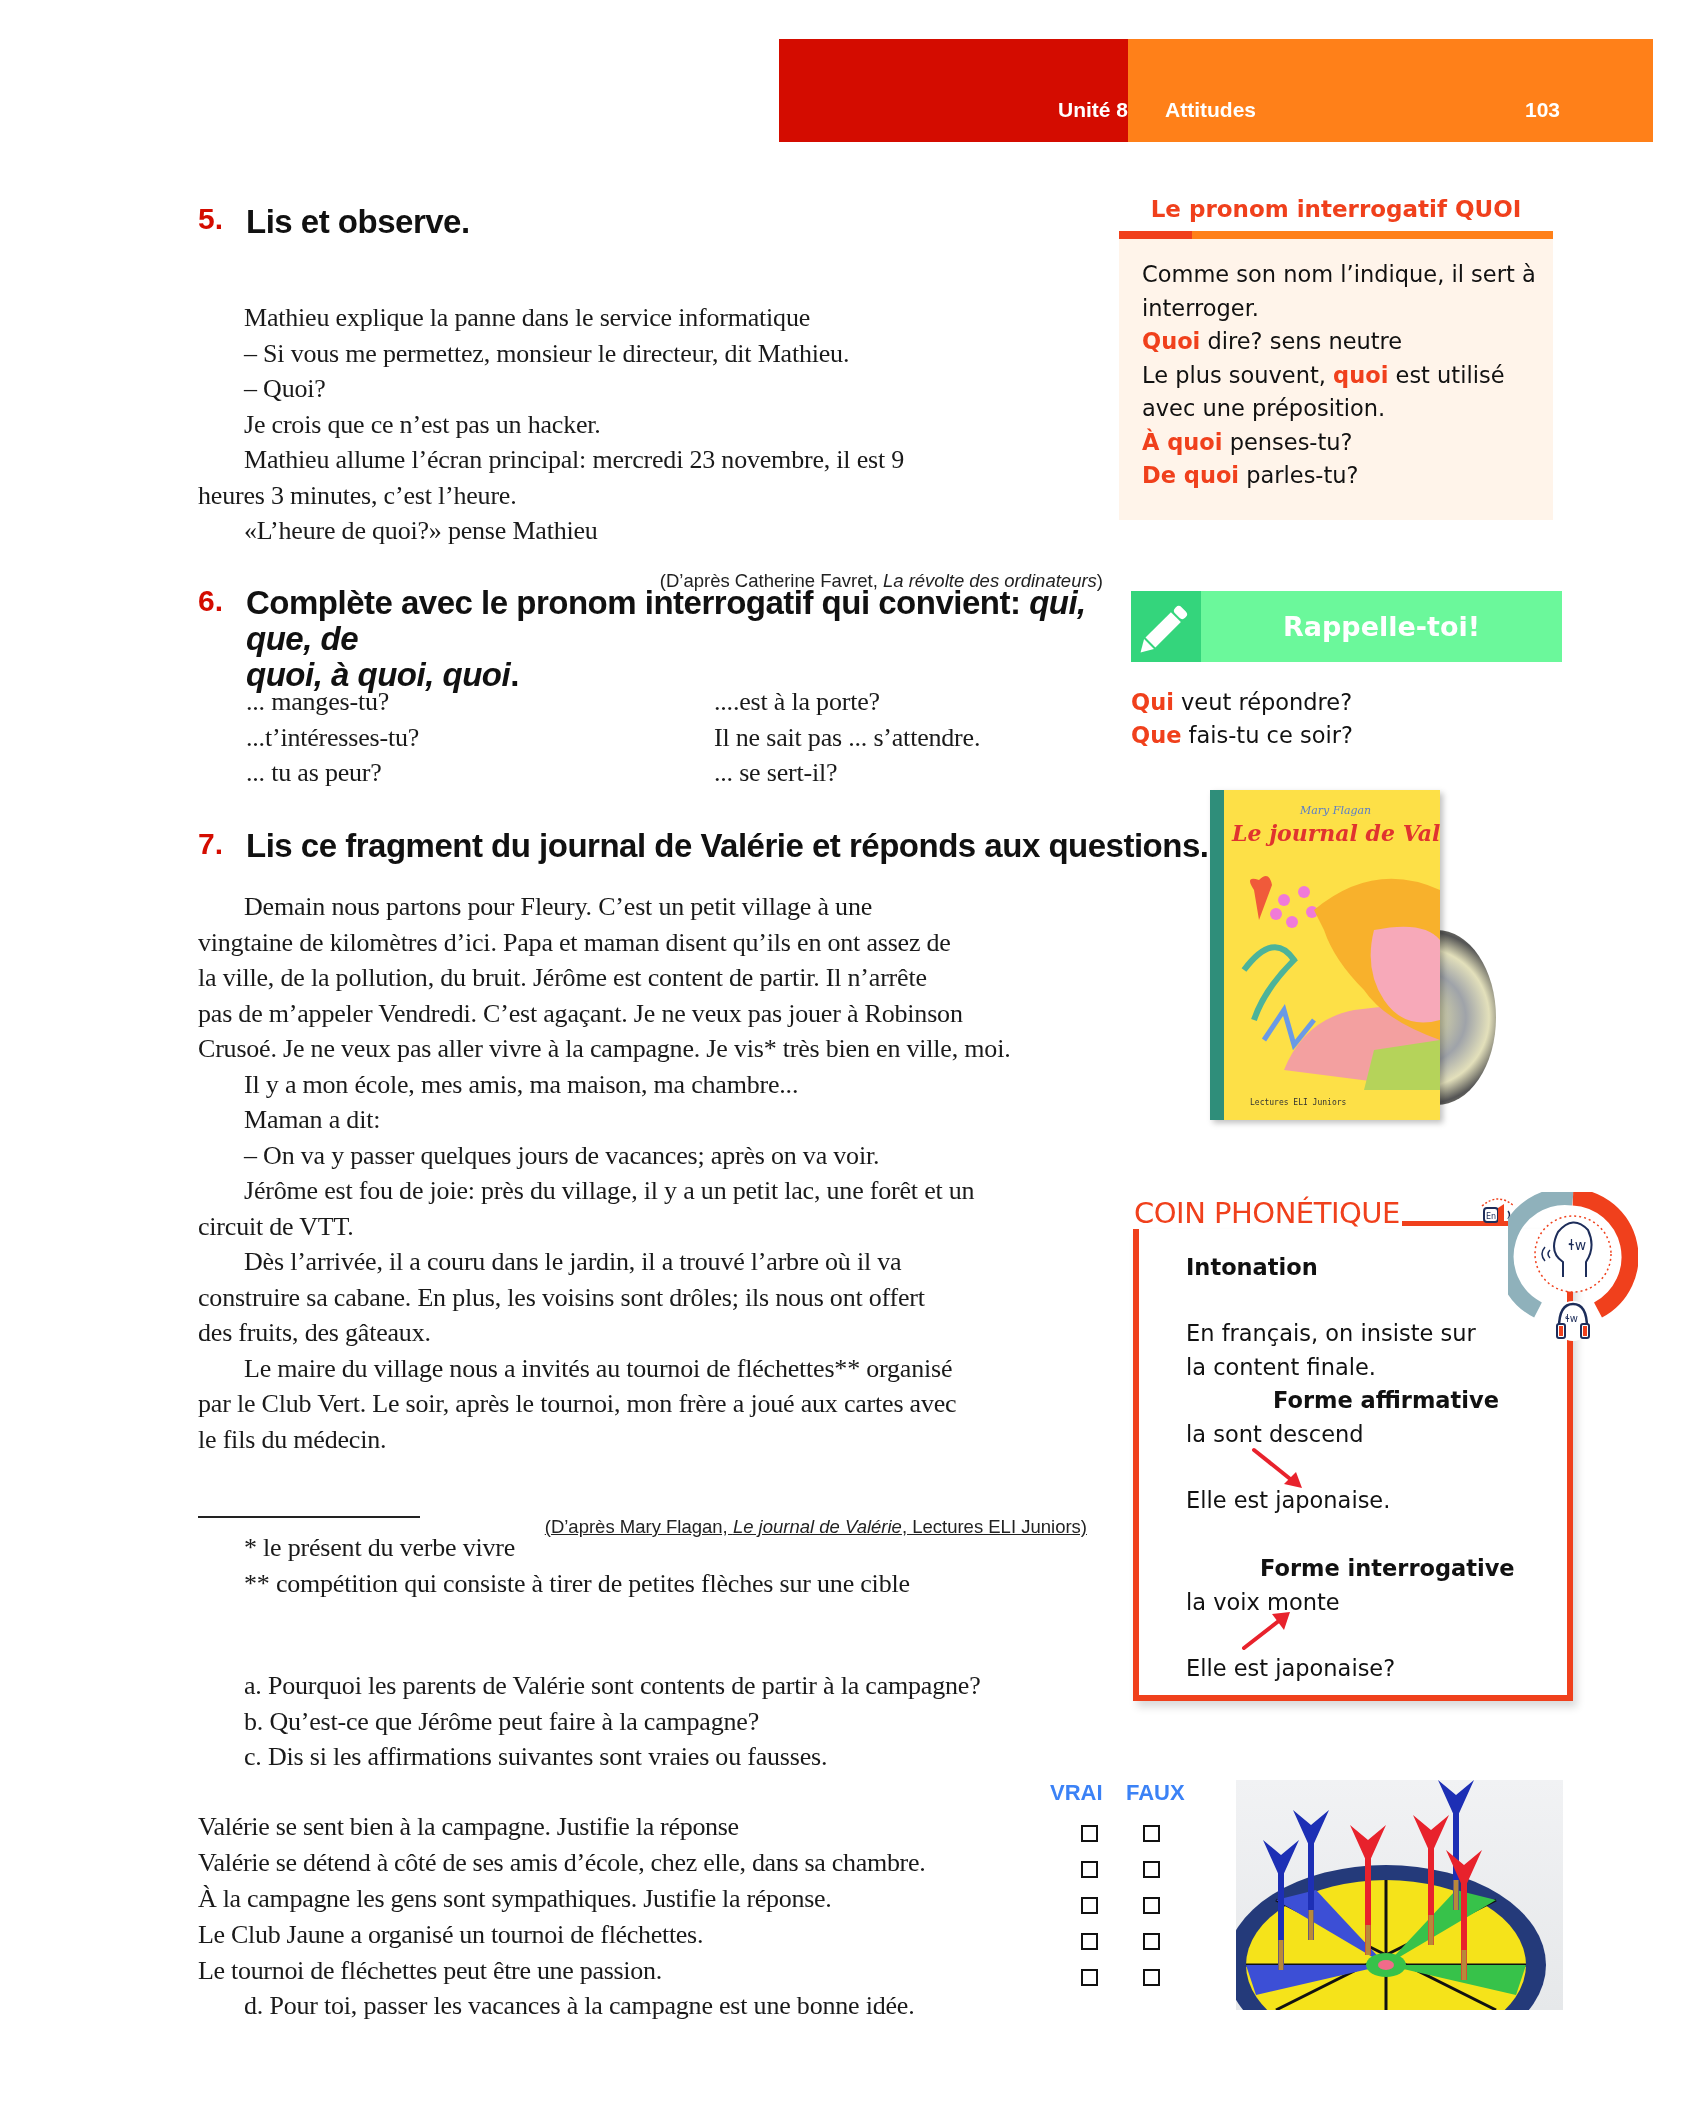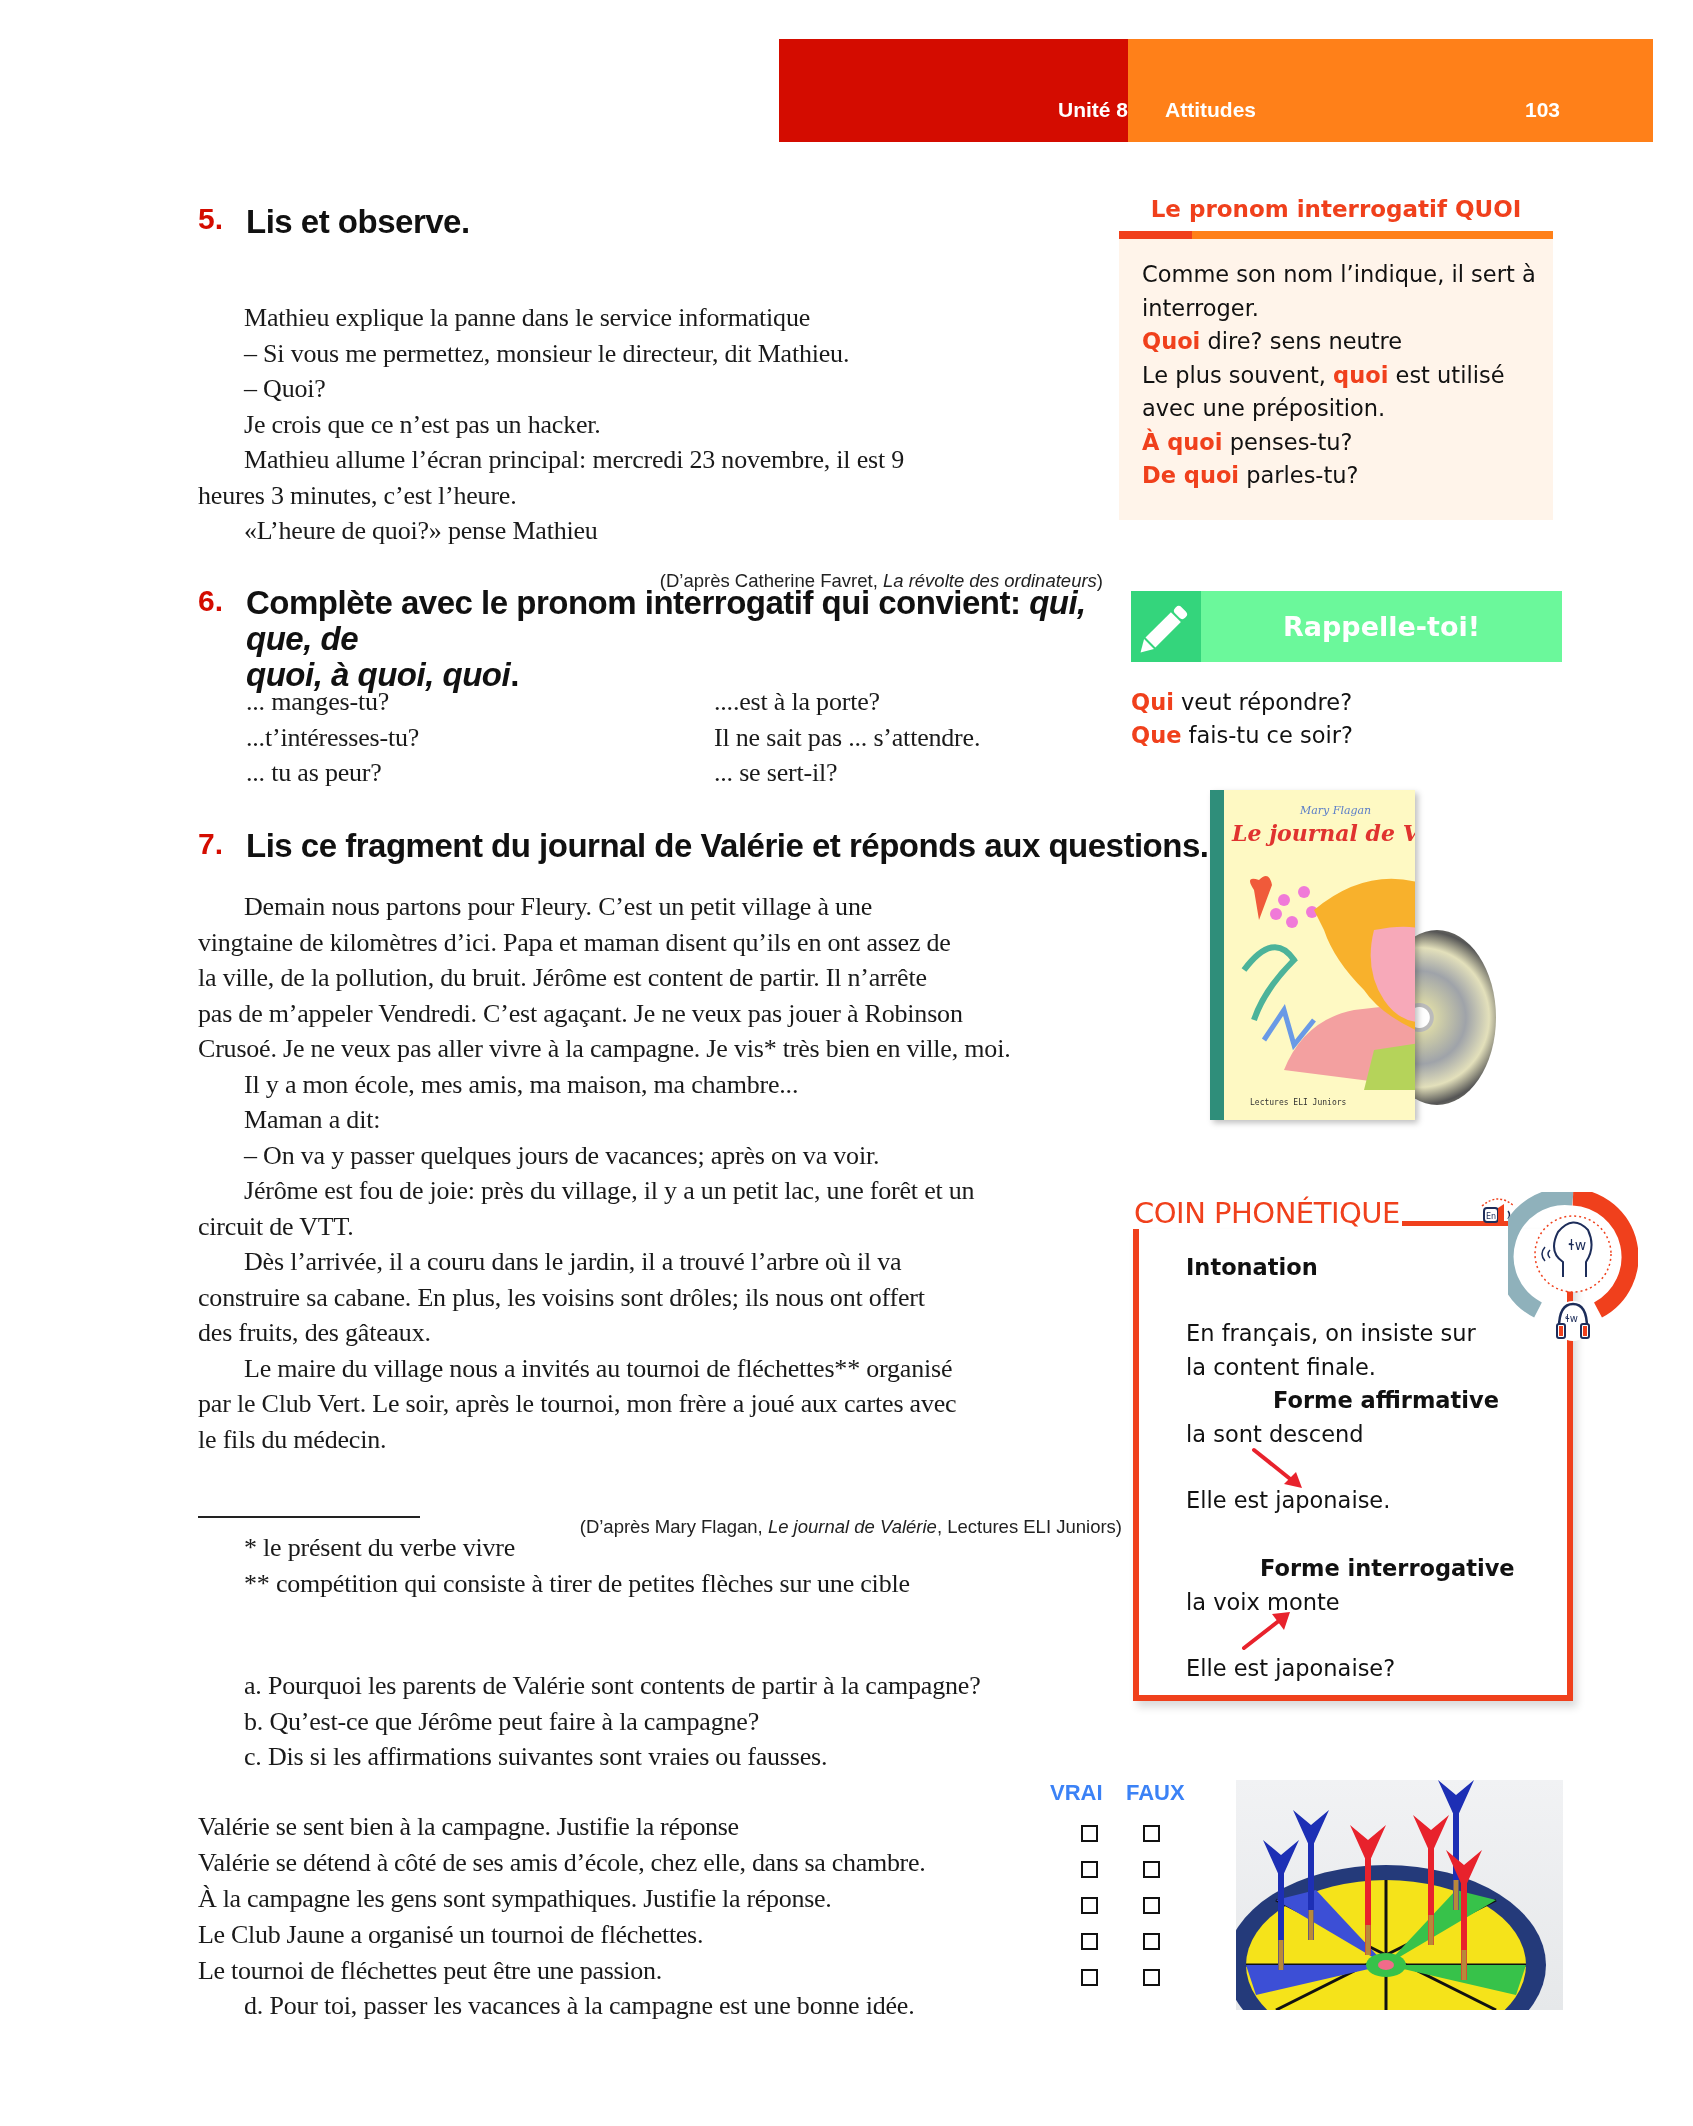--- a/index.html
+++ b/index.html
@@ -35,21 +35,21 @@
   .hl { color: #f0401c; font-weight: bold; }
 
   
   #rap-bar { left: 1131px; top: 591px; width: 431px; height: 71px; background: #6bf89b; }
   #rap-icon-box { left: 1131px; top: 591px; width: 70px; height: 71px; background: #34d57c; }
   #rap-title { left: 1201px; top: 591px; width: 361px; height: 71px; line-height: 71px; text-align: center;
                color: #fff; font-family: "DejaVu Sans", sans-serif; font-weight: bold; font-size: 27px; }
   .rap-body { left: 1131px; top: 686px; font-family: "DejaVu Sans", sans-serif; font-size: 22.5px; line-height: 33px; color: #111; }
 
   
-  #book { left: 1210px; top: 790px; width: 205px; height: 330px; background: #fef9c3;
+  #book { left: 1210px; top: 790px; width: 230px; height: 330px; background: #fde047;
           box-shadow: 3px 3px 6px rgba(0,0,0,0.25); overflow: hidden; }
   #book-spine { left: 0; top: 0; width: 14px; height: 100%; background: #2f8e7a; }
   #cd { left: 1378px; top: 930px; width: 118px; height: 175px; border-radius: 50%;
         background: radial-gradient(circle at 35% 50%, #fff 0 10px, #bbb 11px 14px, #d8d6a8 15px, #9fa3a9 40%, #e3e0bb 60%, #555 75%, #c9c6a0 100%); }
 
   
   #coin-title { left: 1134px; top: 1196px; color: #f0401c; font-family: "DejaVu Sans", sans-serif;
                 font-weight: normal; font-size: 29px; letter-spacing: -0.5px; }
   #coin-box { left: 1133px; top: 1229px; width: 428px; height: 466px; border: 6px solid #f0401c; border-top: none;
               box-shadow: 4px 6px 8px rgba(0,0,0,0.15); background: #fff; }
@@ -115,21 +115,21 @@
   <p class="ind">– On va y passer quelques jours de vacances; après on va voir.</p>
   <p class="ind">Jérôme est fou de joie: près du village, il y a un petit lac, une forêt et un</p>
   <p>circuit de VTT.</p>
   <p class="ind">Dès l’arrivée, il a couru dans le jardin, il a trouvé l’arbre où il va</p>
   <p>construire sa cabane. En plus, les voisins sont drôles; ils nous ont offert</p>
   <p>des fruits, des gâteaux.</p>
   <p class="ind">Le maire du village nous a invités au tournoi de fléchettes** organisé</p>
   <p>par le Club Vert. Le soir, après le tournoi, mon frère a joué aux cartes avec</p>
   <p>le fils du médecin.</p>
 </div>
-<div class="abs source" style="left:419px;top:1468px;width:703px;">
+<div class="abs source" style="left:384px;top:1468px;width:703px;text-decoration:underline;">
   <span>(D’après Mary Flagan, </span><i>Le journal de Valérie</i><span>, Lectures ELI Juniors)</span>
 </div>
 <div class="abs" style="left:198px;top:1516px;width:222px;height:2px;background:#222;"></div>
 <div class="abs para" style="left:244px;top:1530px;width:860px;">
   <p>* le présent du verbe vivre</p>
   <p>** compétition qui consiste à tirer de petites flèches sur une cible</p>
 </div>
 
 <div class="abs para" style="left:244px;top:1668px;width:900px;">
   <p>a. Pourquoi les parents de Valérie sont contents de partir à la campagne?</p>

